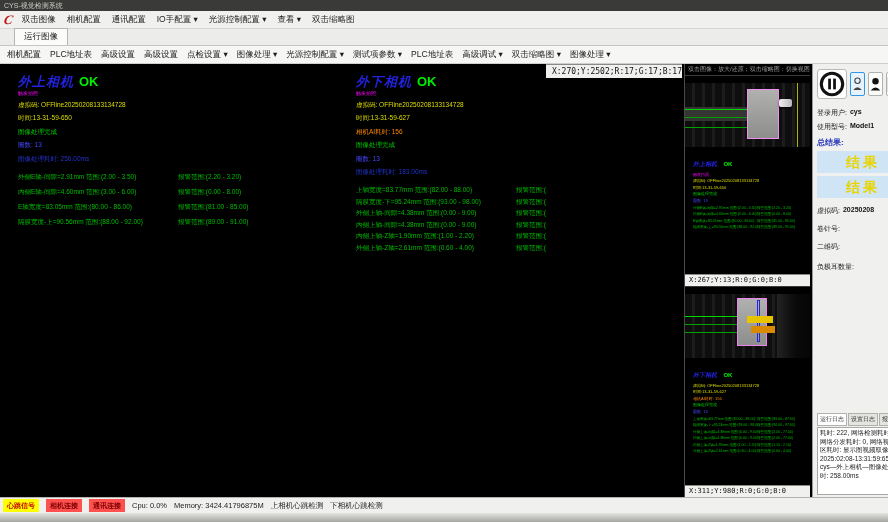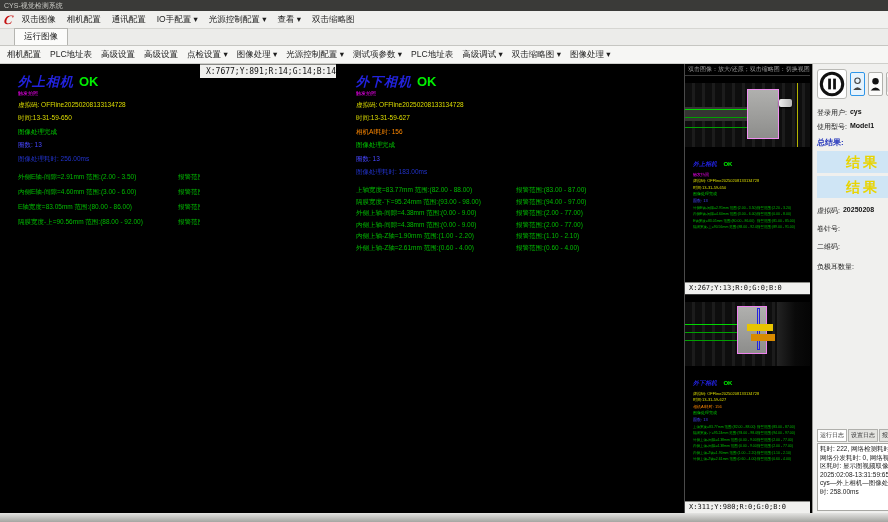--- a/index.html
+++ b/index.html
@@ -171,21 +171,20 @@
           <div class="mrow mrow-l">
             <span class="mtext">E轴宽度=83.05mm 范围:(80.00 - 86.00)</span>
             <span class="malarm">报警范围:(81.00 - 85.00)</span>
           </div>
           <div class="mrow mrow-l">
             <span class="mtext">隔膜宽度-上=90.56mm 范围:(88.00 - 92.00)</span>
             <span class="malarm">报警范围:(89.00 - 91.00)</span>
           </div>
         </div>
       </div>
-      <div class="view-status">X:7677;Y:891;R:14;G:14;B:14</div>
     </div>
 
     <div class="bigview bv-mid">
       <div class="scene">
         <div class="shape slots" style="left:272px;top:0;right:0;bottom:0;"></div>
         <div class="shape slots2" style="left:300px;top:20px;width:30px;height:120px;"></div>
         <div class="shape floorband"></div>
         <div class="shape gv" style="left:44px;top:0;bottom:0;"></div>
         <div class="shape gv" style="left:6px;top:0;bottom:0;"></div>
         <div class="shape glb" style="left:0;top:63px;width:160px;"></div>
@@ -234,20 +233,21 @@
           <div class="mrow mrow-m">
             <span class="mtext">内侧上轴-Z轴=1.90mm 范围:(1.00 - 2.20)</span>
             <span class="malarm">报警范围:(1.10 - 2.10)</span>
           </div>
           <div class="mrow mrow-m">
             <span class="mtext">外侧上轴-Z轴=2.61mm 范围:(0.60 - 4.00)</span>
             <span class="malarm">报警范围:(0.60 - 4.00)</span>
           </div>
         </div>
       </div>
+      <div class="view-status">X:270;Y:2502;R:17;G:17;B:17</div>
     </div>
 
     <div class="thumbcol">
       <div class="hint">双击图像：放大/还原；双击缩略图：切换视图</div>
 
       <div class="thumb">
         <div class="tscene">
           <div class="shape hband" style="left:0;top:24px;width:62px;height:14px;"></div>
           <div class="shape glb" style="left:0;top:26px;width:64px;height:1px;"></div>
           <div class="shape gl" style="left:0;top:34px;width:92px;"></div>
@@ -398,14 +398,23 @@
         <div class="logtab">设置日志</div>
         <div class="logtab">报警日志</div>
       </div>
       <div class="logbox">
         <span>耗时: 222, 网络检测耗时: 17, 网络分发耗时: 0, 网络视频分区耗时: 显示图视频取像成功 2025:02:08-13:31:59:650—cys—外上相机—图像处理耗时: 258.00ms</span>
         
       </div>
     </div>
   </div>
 
+  <div class="statusbar">
+    <span class="chip chip-hb">心跳信号</span>
+    <span class="chip chip-err">相机连接</span>
+    <span class="chip chip-err">通讯连接</span>
+    <span>Cpu: 0.0%</span>
+    <span>Memory: 3424.41796875M</span>
+    <span>上相机心跳检测</span>
+    <span>下相机心跳检测</span>
+  </div>
   <div class="bottomstrip"></div>
 </div>
 
 </body></html>

